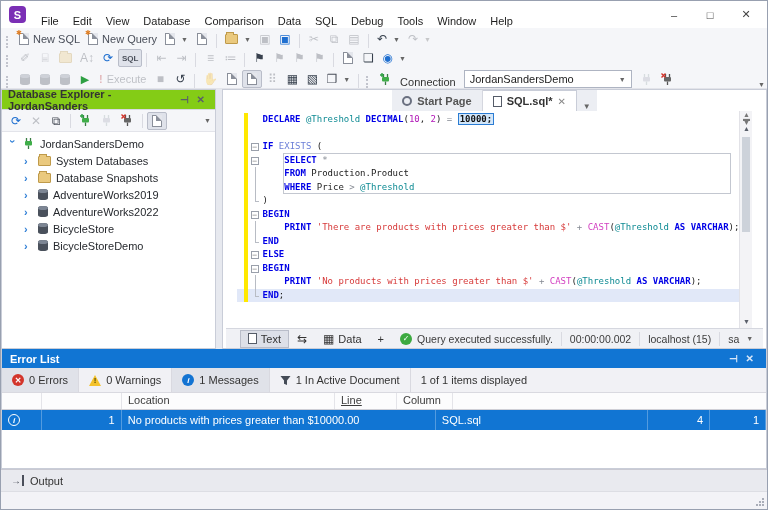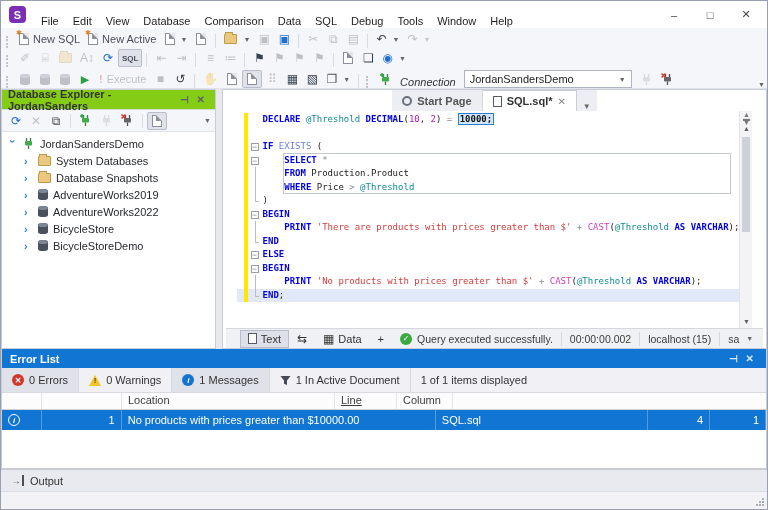--- a/index.html
+++ b/index.html
@@ -159,21 +159,21 @@
   </div>
 
   <div class="toolbar tb1">
     <span class="grip"></span>
     <span class="tbtn">
       <span class="doc-ic doc-star"></span>
       <span>New SQL</span>
     </span>
     <span class="tbtn">
       <span class="doc-ic doc-star"></span>
-      <span>New Active</span>
+      <span>New Query</span>
     </span>
     <span class="tbtn">
         <span class="doc-ic"></span>
         <span class="caret">▼</span>
       </span>
     <span class="tbtn">
         <span class="doc-ic"></span>
       </span>
     <span class="sep"></span>
     <span class="tbtn">
@@ -315,21 +315,21 @@
     <span class="sep"></span>
     <span class="grip"></span>
     <span class="tbtn">
       <svg class="plug" viewBox="0 0 13 13">
         <path d="M4.5 1v3 M8.5 1v3" stroke="#3a7d43" stroke-width="1.3" fill="none"></path>
         <rect x="3" y="4" width="7" height="4.5" rx="1" fill="#3fae49"></rect>
         <path d="M6.5 8.5v3.5" stroke="#3a7d43" stroke-width="1.3" fill="none"></path>
         <path d="M1 2h4 M3 0v4" stroke="#2ea043" stroke-width="1.4"></path>
       </svg>
     </span>
-    <span style="margin:0 4px;color:#333;font-style:italic;">Connection</span>
+    <span style="margin:0 4px;color:#333;">Connection</span>
     <span class="combobox">
       <span>JordanSandersDemo</span>
       <span class="caret">▼</span>
     </span>
     <span class="tbtn dis">
       <svg class="plug" viewBox="0 0 13 13">
         <path d="M4.5 1v3 M8.5 1v3" stroke="#9aa" stroke-width="1.3" fill="none"></path>
         <rect x="3" y="4" width="7" height="4.5" rx="1" fill="#aab"></rect>
         <path d="M6.5 8.5v3.5" stroke="#9aa" stroke-width="1.3" fill="none"></path>
       </svg>

